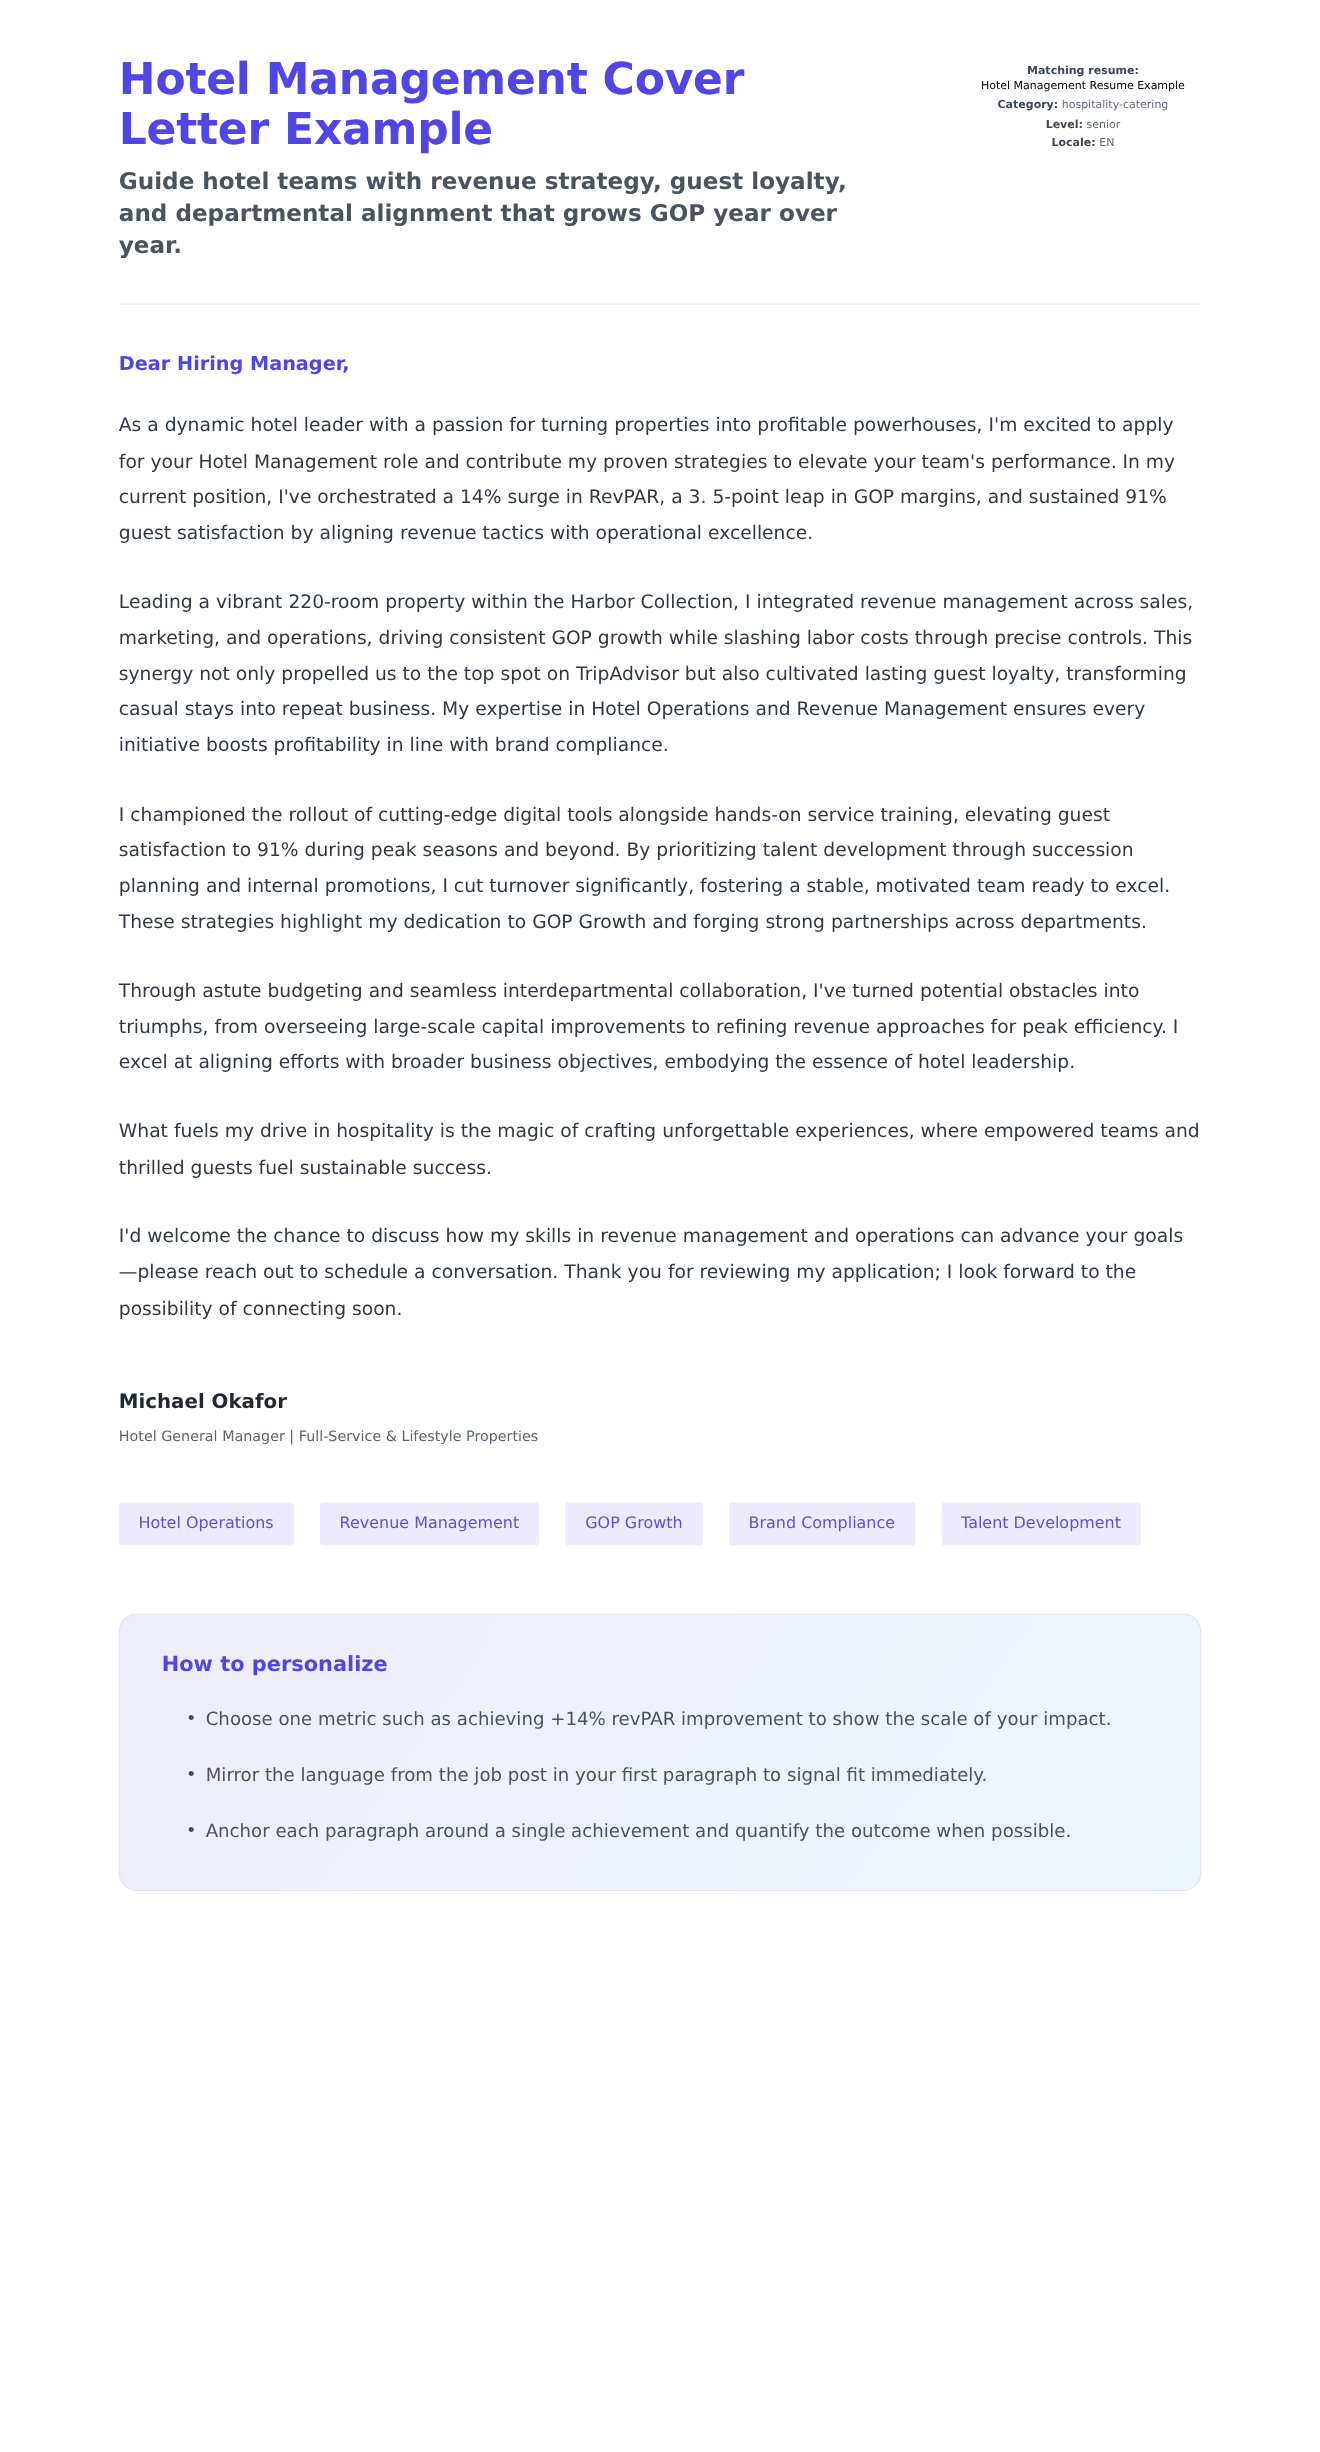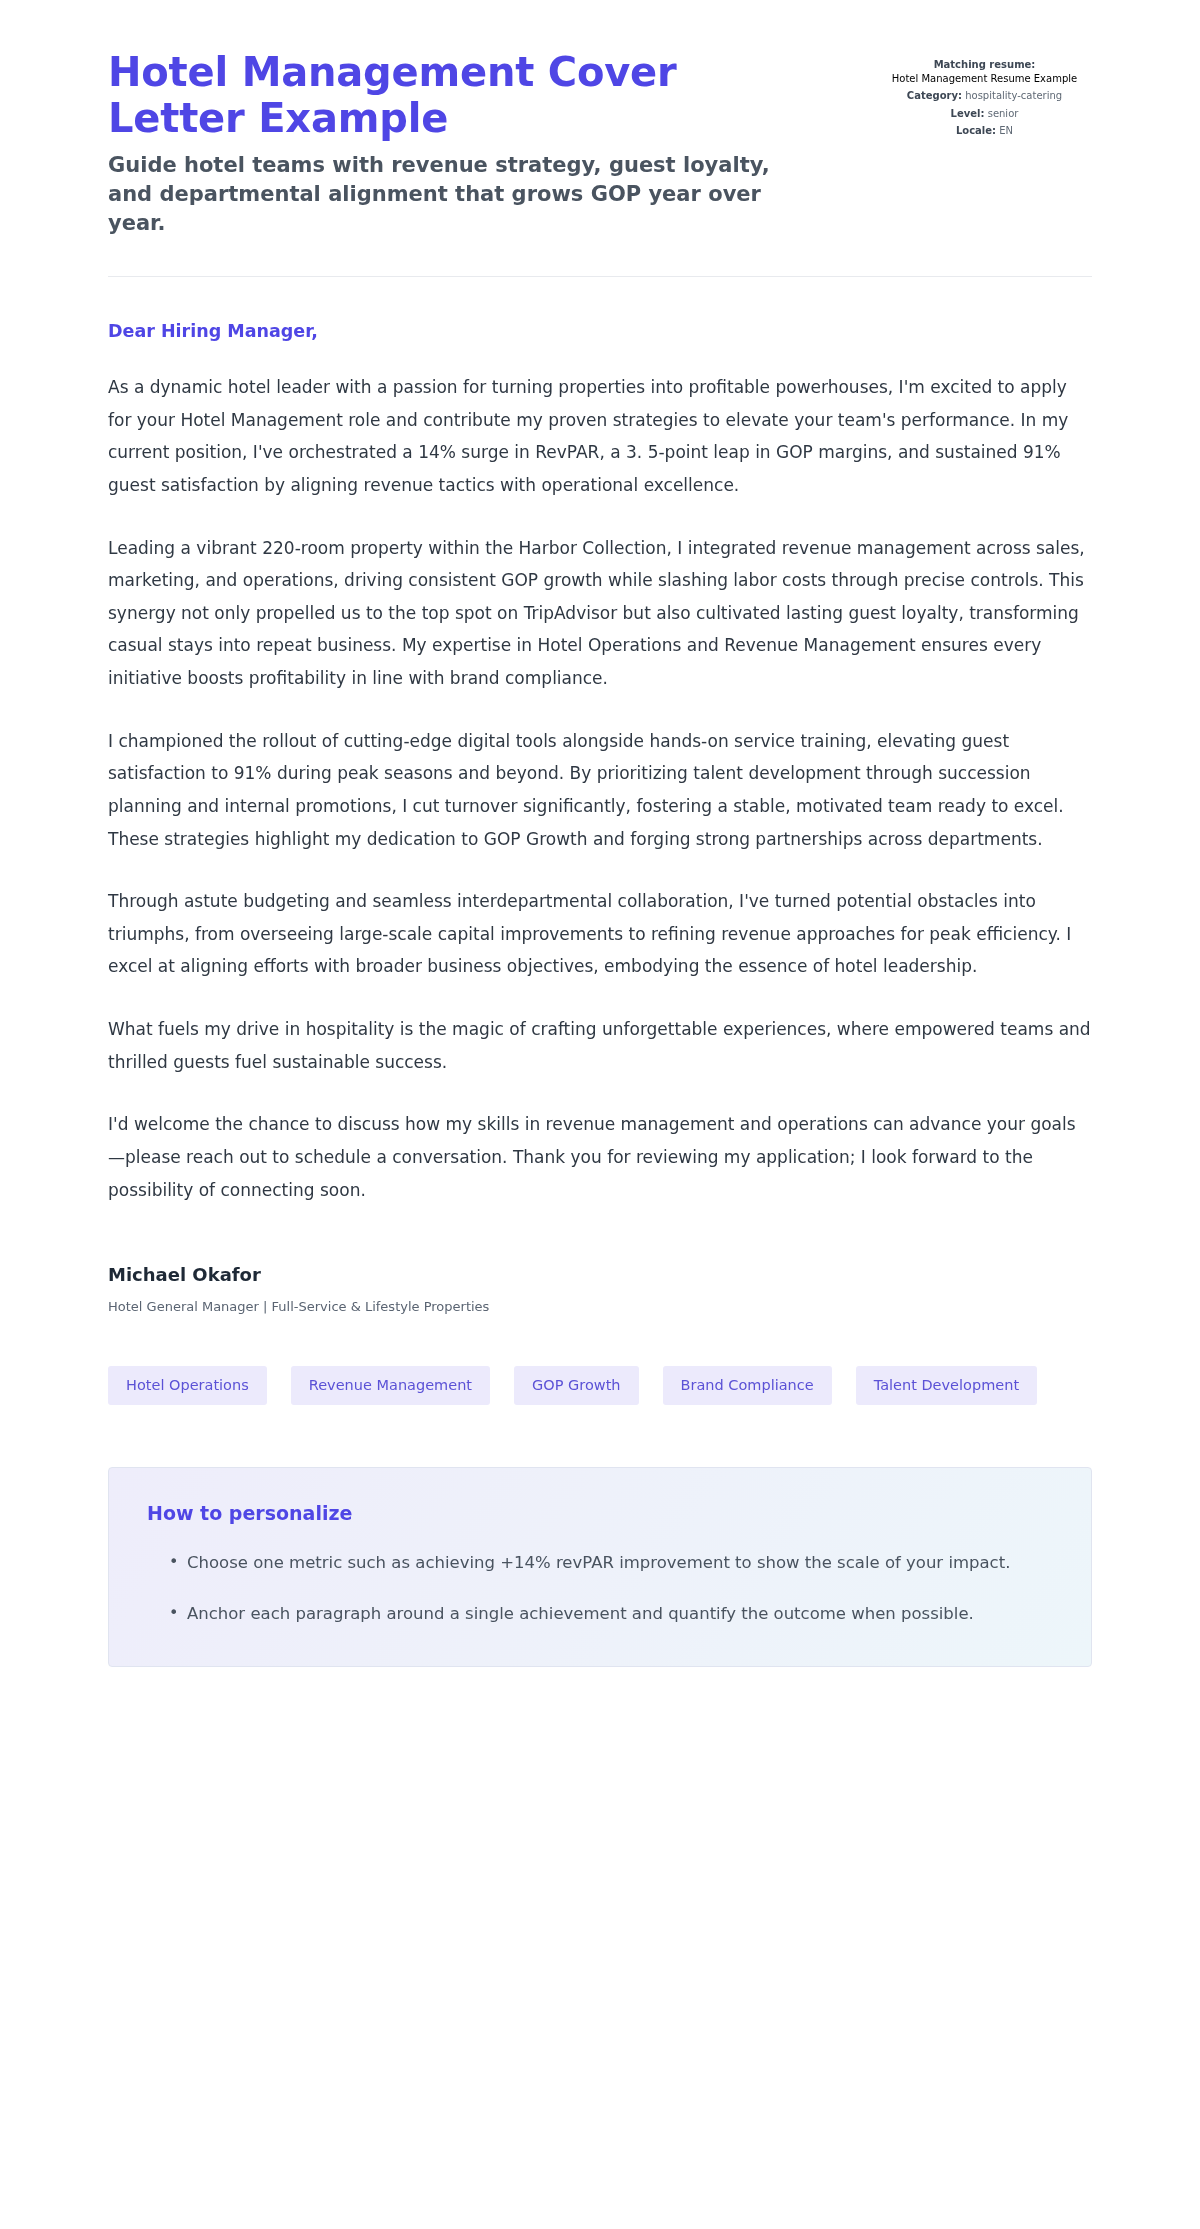--- a/index.html
+++ b/index.html
@@ -124,21 +124,21 @@
     padding: 12px 18px;
     border-radius: 3px;
     white-space: nowrap;
   }
 
   
   .callout {
     margin-top: 62px;
     background: linear-gradient(125deg, #eeedfb 0%, #eef1fa 45%, #edf6fa 100%);
     border: 1px solid #e0e4f0;
-    border-radius: 4px;
+    border-radius: 16px;
     padding: 34px 23px 38px 38px;
   }
   .callout-title {
     font-size: 19px;
     font-weight: 700;
     color: #4f46e5;
     margin: 0 0 24px 0;
   }
   .callout-list {
     margin: 0;
@@ -221,17 +221,18 @@
     <span class="tag">Revenue Management</span>
     <span class="tag">GOP Growth</span>
     <span class="tag">Brand Compliance</span>
     <span class="tag">Talent Development</span>
   </div>
 
   <div class="callout">
     <h2 class="callout-title">How to personalize</h2>
     <ul class="callout-list">
       <li>Choose one metric such as achieving +14% revPAR improvement to show the scale of your impact.</li>
+      <li>Mirror the language from the job post in your first paragraph to signal fit immediately.</li>
       <li>Anchor each paragraph around a single achievement and quantify the outcome when possible.</li>
     </ul>
   </div>
 
 </div>
 
 </body></html>

